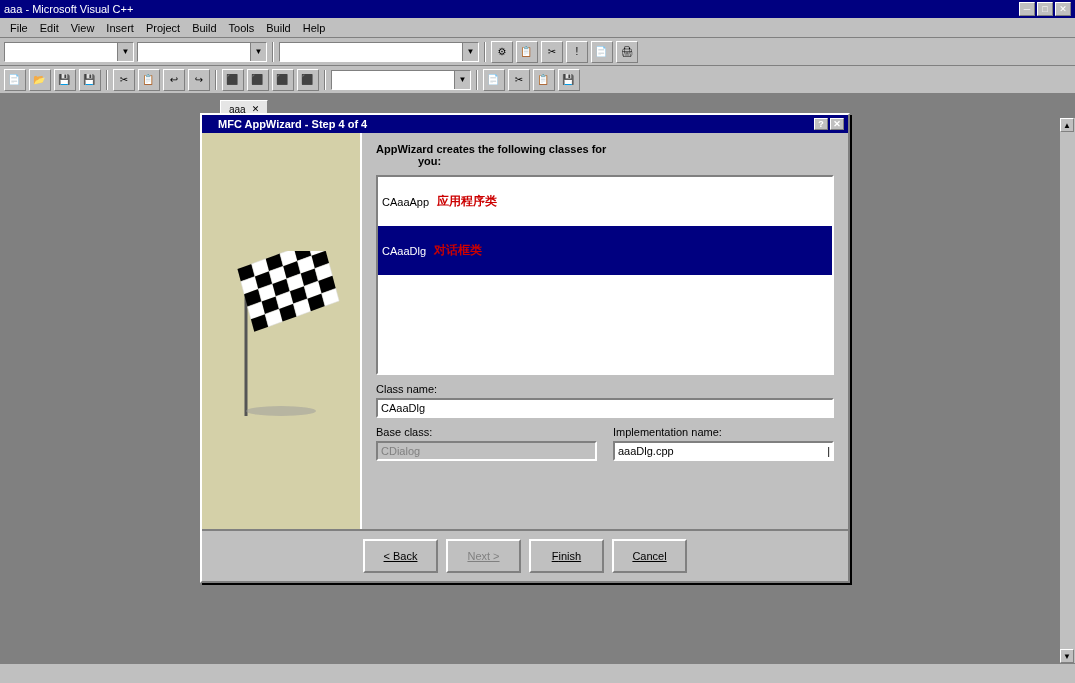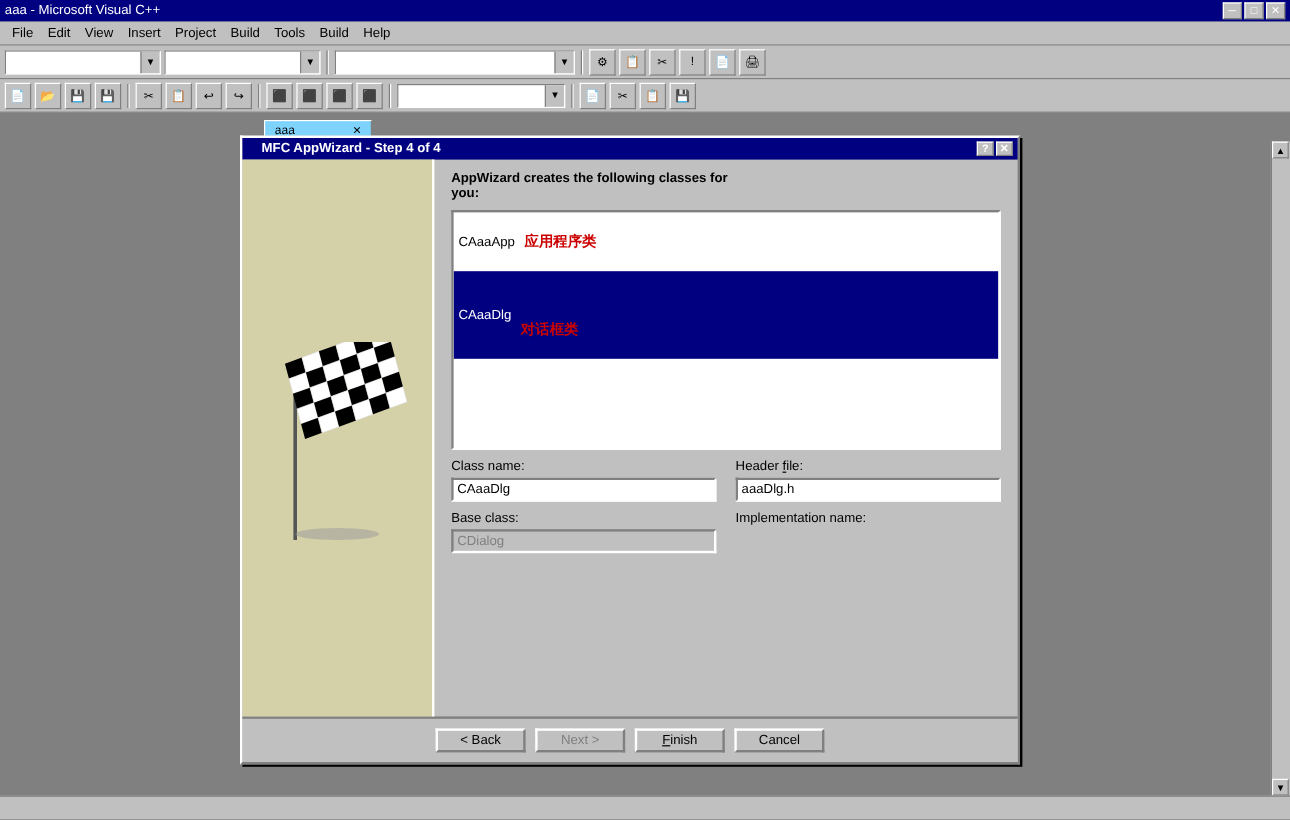--- a/index.html
+++ b/index.html
@@ -80,28 +80,28 @@
     .tab-strip {
       position: absolute;
       top: 0;
       left: 0;
       display: flex;
       align-items: flex-end;
       height: 20px;
       padding-left: 220px;
     }
     .tab {
-      background: #7dd3fc;
+      background: #e5e5e5;
       border: 1px solid;
       border-color: #ffffff #808080 #c0c0c0 #ffffff;
       padding: 2px 8px;
       font-size: 10px;
       cursor: pointer;
       height: 18px;
-      display: flex; align-items: center; gap: 42px;
+      display: flex; align-items: center;
     }
 
     
     .dialog-overlay {
       position: absolute;
       top: 15px;
       left: 200px;
       width: 650px;
       background: #c0c0c0;
       border: 2px solid;
@@ -125,21 +125,21 @@
       background: #c0c0c0;
       border: 1px solid;
       border-color: #ffffff #808080 #808080 #ffffff;
       font-size: 9px;
       display: flex; align-items: center; justify-content: center;
       cursor: pointer;
     }
 
     .dialog-content {
       display: flex;
-      height: 464px;
+      height: 396px;
     }
 
     
     .dialog-left {
       width: 160px;
       background: #d4d0a8;
       border-right: 2px solid;
       border-color: #808080 #ffffff #ffffff #808080;
       display: flex;
       align-items: center;
@@ -181,21 +181,21 @@
     }
     .class-list-item.selected {
       background: #000080;
       color: white;
     }
     .class-annotation {
       font-size: 12px;
       font-weight: bold;
     }
     .class-annotation.red { color: #cc0000; }
-    .class-annotation.selected-ann { color: #cc0000; margin-top: 24px; }
+    .class-annotation.selected-ann { color: #cc0000; }
 
     .form-row {
       display: flex;
       gap: 16px;
       align-items: flex-start;
     }
     .form-group {
       display: flex;
       flex-direction: column;
       gap: 3px;
@@ -222,28 +222,29 @@
       background: #c0c0c0;
       border-top: 2px solid;
       border-color: #808080 #ffffff #ffffff #808080;
       padding: 8px 14px;
       display: flex;
       justify-content: center;
       gap: 8px;
     }
     .footer-btn {
       min-width: 75px;
-      height: 20px;
+      height: 34px;
       background: #c0c0c0;
       border: 2px solid;
       border-color: #ffffff #808080 #808080 #ffffff;
       font-size: 11px;
       cursor: pointer;
       display: flex; align-items: center; justify-content: center;
       padding: 0 2px;
+      text-decoration: underline;
     }
     .footer-btn.disabled {
       color: #808080;
     }
 
     
     .status-bar {
       position: absolute;
       bottom: 0;
       left: 0;
@@ -451,52 +452,52 @@
             </g>
 
             <ellipse cx="70" cy="160" rx="35" ry="5" fill="#999" opacity="0.5"></ellipse>
           </svg>
         </div>
       </div>
 
       <div class="dialog-right">
         <div>
           <span style="font-weight:bold; font-size:11px;">AppWizard creates the following classes for</span><br>
-          <span style="font-weight:bold; font-size:11px;">you:</span>
+          <span style="font-weight:bold; font-size:11px;margin-left:42px;">you:</span>
         </div>
 
         <div class="class-list">
           <div class="class-list-item" style="justify-content: flex-start; gap: 8px;">
             <span>CAaaApp</span>
             <span class="class-annotation red">应用程序类</span>
           </div>
           <div class="class-list-item selected" style="justify-content: flex-start; gap: 8px;">
             <span>CAaaDlg</span>
             <span class="class-annotation selected-ann">对话框类</span>
           </div>
         </div>
 
         <div class="form-row">
           <div class="form-group">
             <label class="form-label">Class name:</label>
             <input class="form-input" type="text" value="CAaaDlg" style="">
           </div>
-          <div class="form-group">
-            <label class="form-label">Header <span class="underline">f</span>ile:</label>
-            <input class="form-input" type="text" value="aaaDlg.h" style="">
-          </div>
         </div>
 
         <div class="form-row">
           <div class="form-group">
             <label class="form-label">Base class:</label>
             <input class="form-input disabled" type="text" readonly="" value="CDialog" style="">
           </div>
           <div class="form-group">
             <label class="form-label">Implementation name:</label>
+            <div style="position:relative; display:flex; align-items:center;">
+              <input class="form-input" type="text" style="width: 100%;" value="aaaDlg.cpp">
+              <span style="position:absolute; right:4px; font-size:11px;">|</span>
+            </div>
           </div>
         </div>
       </div>
     </div>
 
     <div class="dialog-footer">
       <button class="footer-btn">&lt; Back</button>
       <button class="footer-btn disabled">Next &gt;</button>
       <button class="footer-btn">
         <span><span class="underline">F</span>inish</span>

